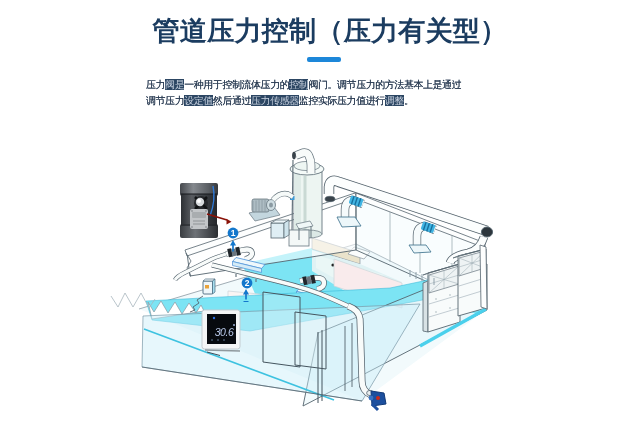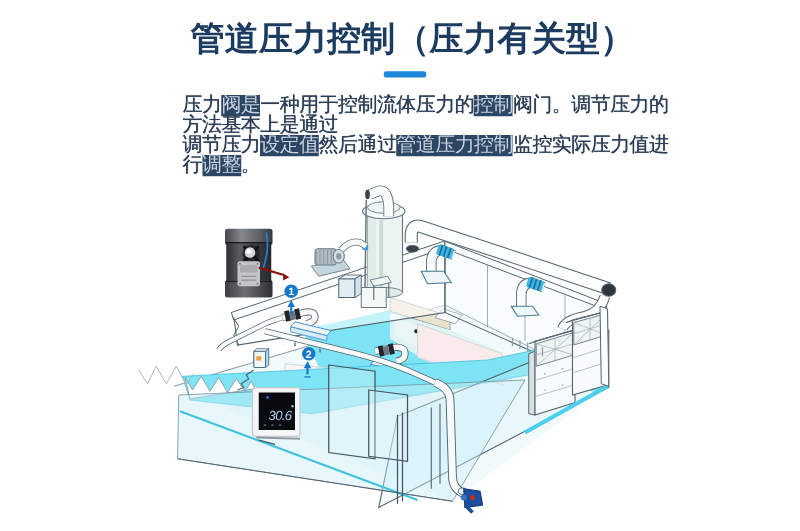--- a/index.html
+++ b/index.html
@@ -1,29 +1,29 @@
 <!DOCTYPE html>
 <html><head>
 <meta charset="utf-8">
 <style>
 html,body{margin:0;padding:0;}
 body{width:640px;height:425px;position:relative;font-family:"Liberation Sans",sans-serif;overflow:hidden;}
 .title{position:absolute;left:10px;top:13px;width:640px;text-align:center;font-size:27.1px;font-weight:bold;color:#1b3c60;letter-spacing:0.2px;}
 .dash{position:absolute;left:307px;top:57px;width:34px;height:5px;background:#1d87d9;border-radius:2px;}
-.para{position:absolute;left:146px;top:77px;width:400px;font-size:16px;line-height:16px;color:#2c3e55;letter-spacing:-0.45px;text-shadow:0 0 0.6px #2c3e55;}
+.para{position:absolute;left:146px;top:77px;width:400px;font-size:10px;line-height:16px;color:#2c3e55;letter-spacing:-0.45px;text-shadow:0 0 0.6px #2c3e55;}
 .hl{background:#2c4663;color:#c8d4e4;}
 </style>
 </head>
 <body>
 
 <div class="title">管道压力控制（压力有关型）</div>
 
 <div class="dash"></div>
 
-<div class="para">压力<span class="hl">阀是</span>一种用于控制流体压力的<span class="hl">控制</span>阀门。调节压力的方法基本上是通过<br>调节压力<span class="hl">设定值</span>然后通过<span class="hl">管道压力控制</span>监控实际压力值进行<span class="hl">调整</span>。</div>
+<div class="para">压力<span class="hl">阀是</span>一种用于控制流体压力的<span class="hl">控制</span>阀门。调节压力的方法基本上是通过<br>调节压力<span class="hl">设定值</span>然后通过<span class="hl">压力传感器</span>监控实际压力值进行<span class="hl">调整</span>。</div>
 
 <svg width="640" height="425" viewBox="0 0 640 425" style="position:absolute;left:0;top:0" xmlns="http://www.w3.org/2000/svg">
 <defs>
 <linearGradient id="valvebody" x1="0" y1="0" x2="1" y2="0">
 <stop offset="0" stop-color="#2d3034"></stop>
         <stop offset="0.3" stop-color="#595c61"></stop>
         <stop offset="0.6" stop-color="#3e4247"></stop>
         <stop offset="1" stop-color="#26282c"></stop>
 </linearGradient>
 <linearGradient id="valvetop" x1="0" y1="0" x2="1" y2="0">

